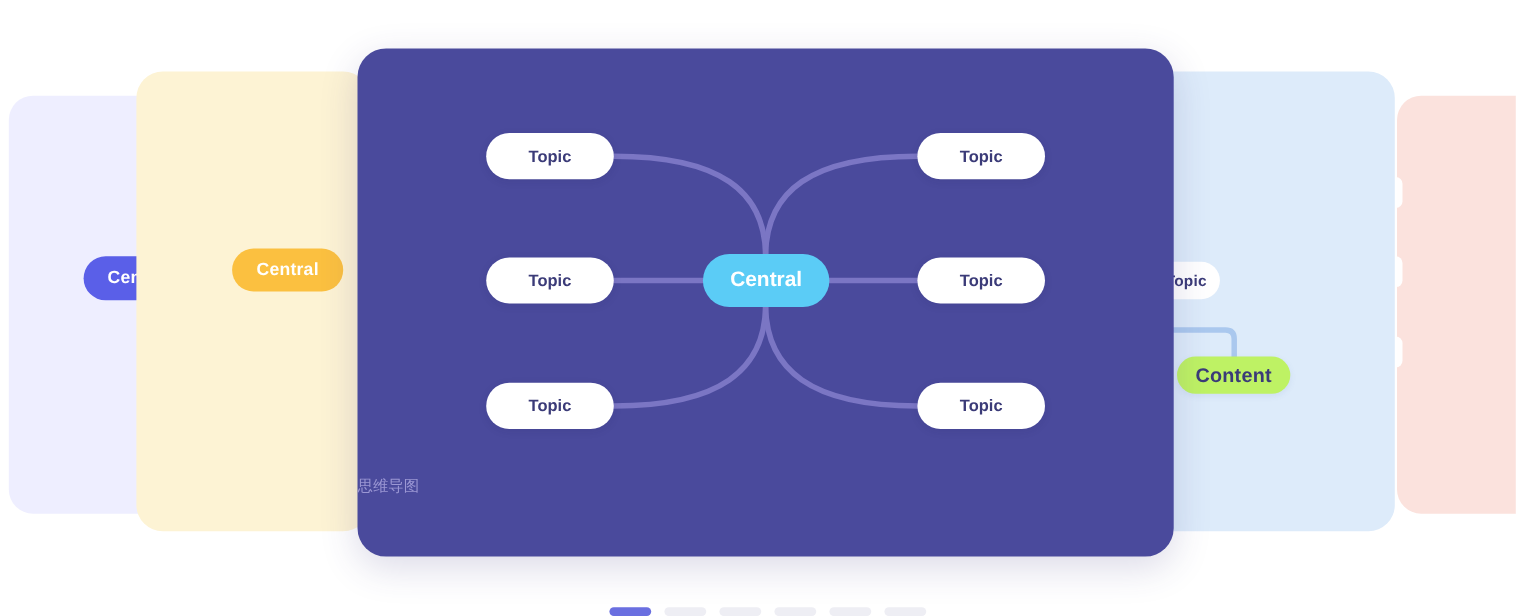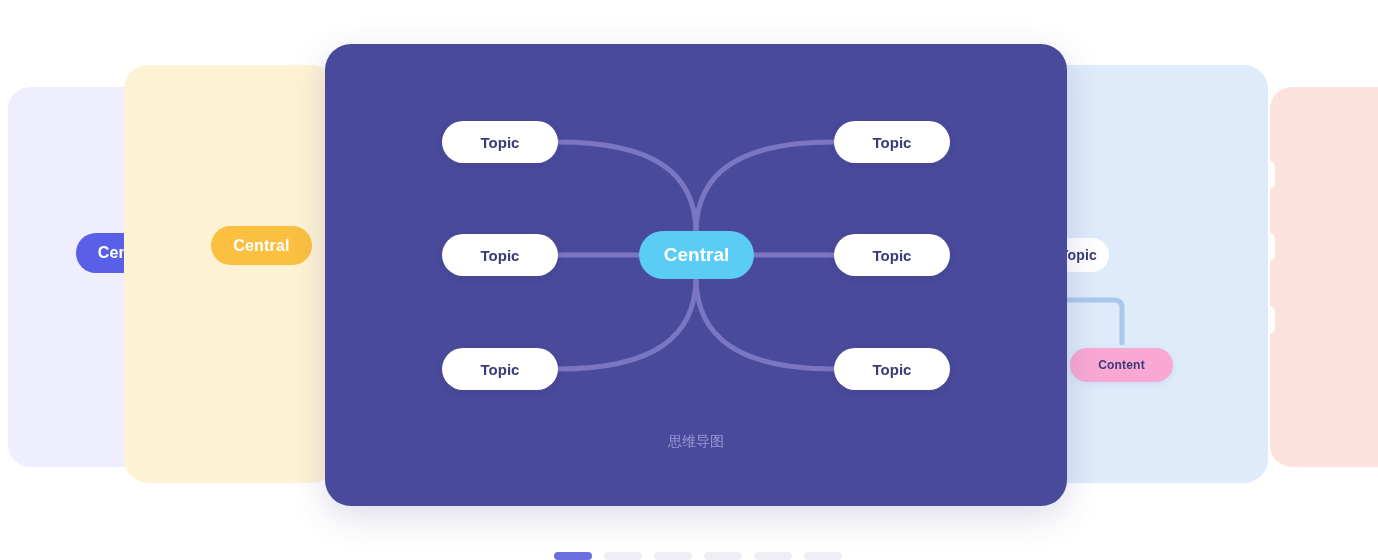--- a/index.html
+++ b/index.html
@@ -112,25 +112,25 @@
     color: #3b3b78;
     font-size: 14px;
     justify-content: flex-end;
     padding-right: 12px;
     box-sizing: border-box;
     z-index: 3;
   }
 
   
   .pill-content-blue {
-    left: 1070px; top: 348px;
+    left: 1070px; top: 324px;
     width: 103px; height: 34px;
-    background: #f9a8d4;
+    background: #bef264;
     color: #3b3b78;
-    font-size: 12px;
+    font-size: 18px;
     z-index: 3;
     box-shadow: 0 2px 6px rgba(80, 110, 170, 0.10);
   }
 
   
   .elbow {
     position: absolute;
     left: 1066px; top: 295px;
     width: 62px; height: 50px;
     z-index: 2;
@@ -199,21 +199,21 @@
   .bl { left: 117px; top: 304px; }
   .tr { left: 509px; top:  77px; }
   .mr { left: 509px; top: 190px; }
   .br { left: 509px; top: 304px; }
 
   .caption {
     position: absolute;
     left: 0;
     top: 389px;
     width: 742px;
-    text-align: center;
+    text-align: left;
     color: #9b97d4;
     font-size: 14px;
     z-index: 4;
   }
 
   
   .pagination {
     position: absolute;
     left: 554px;
     top: 552px;

